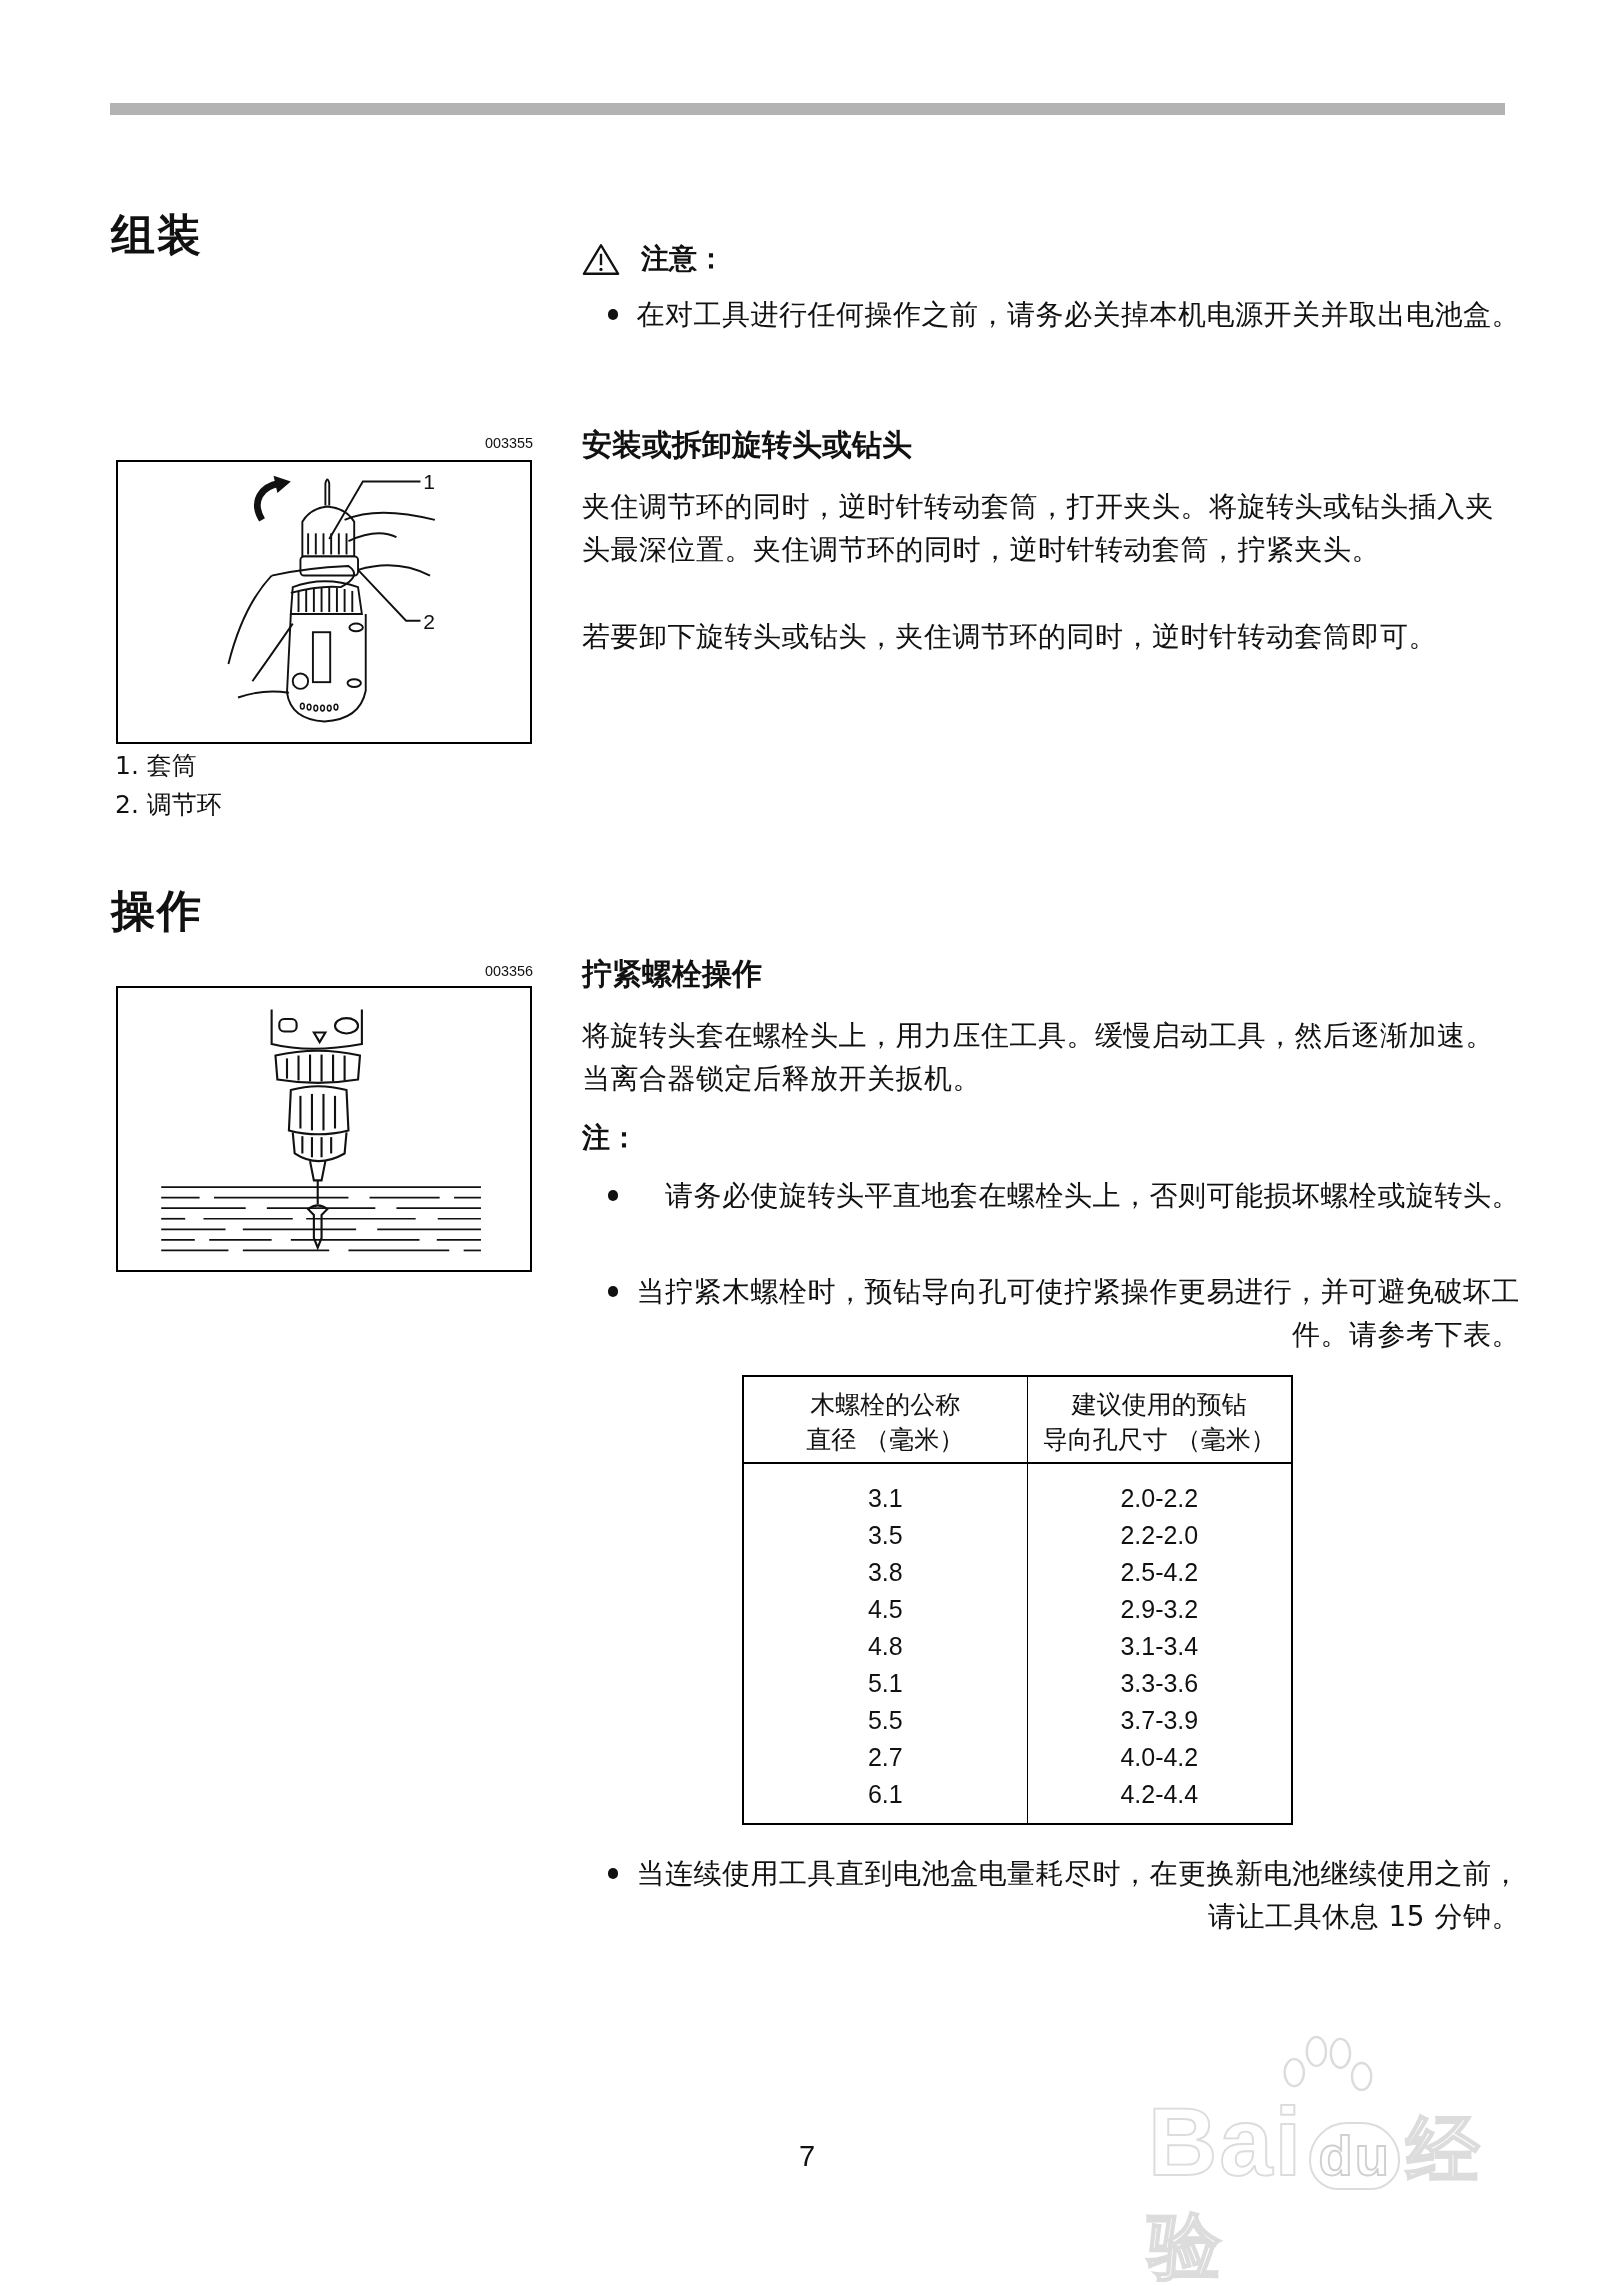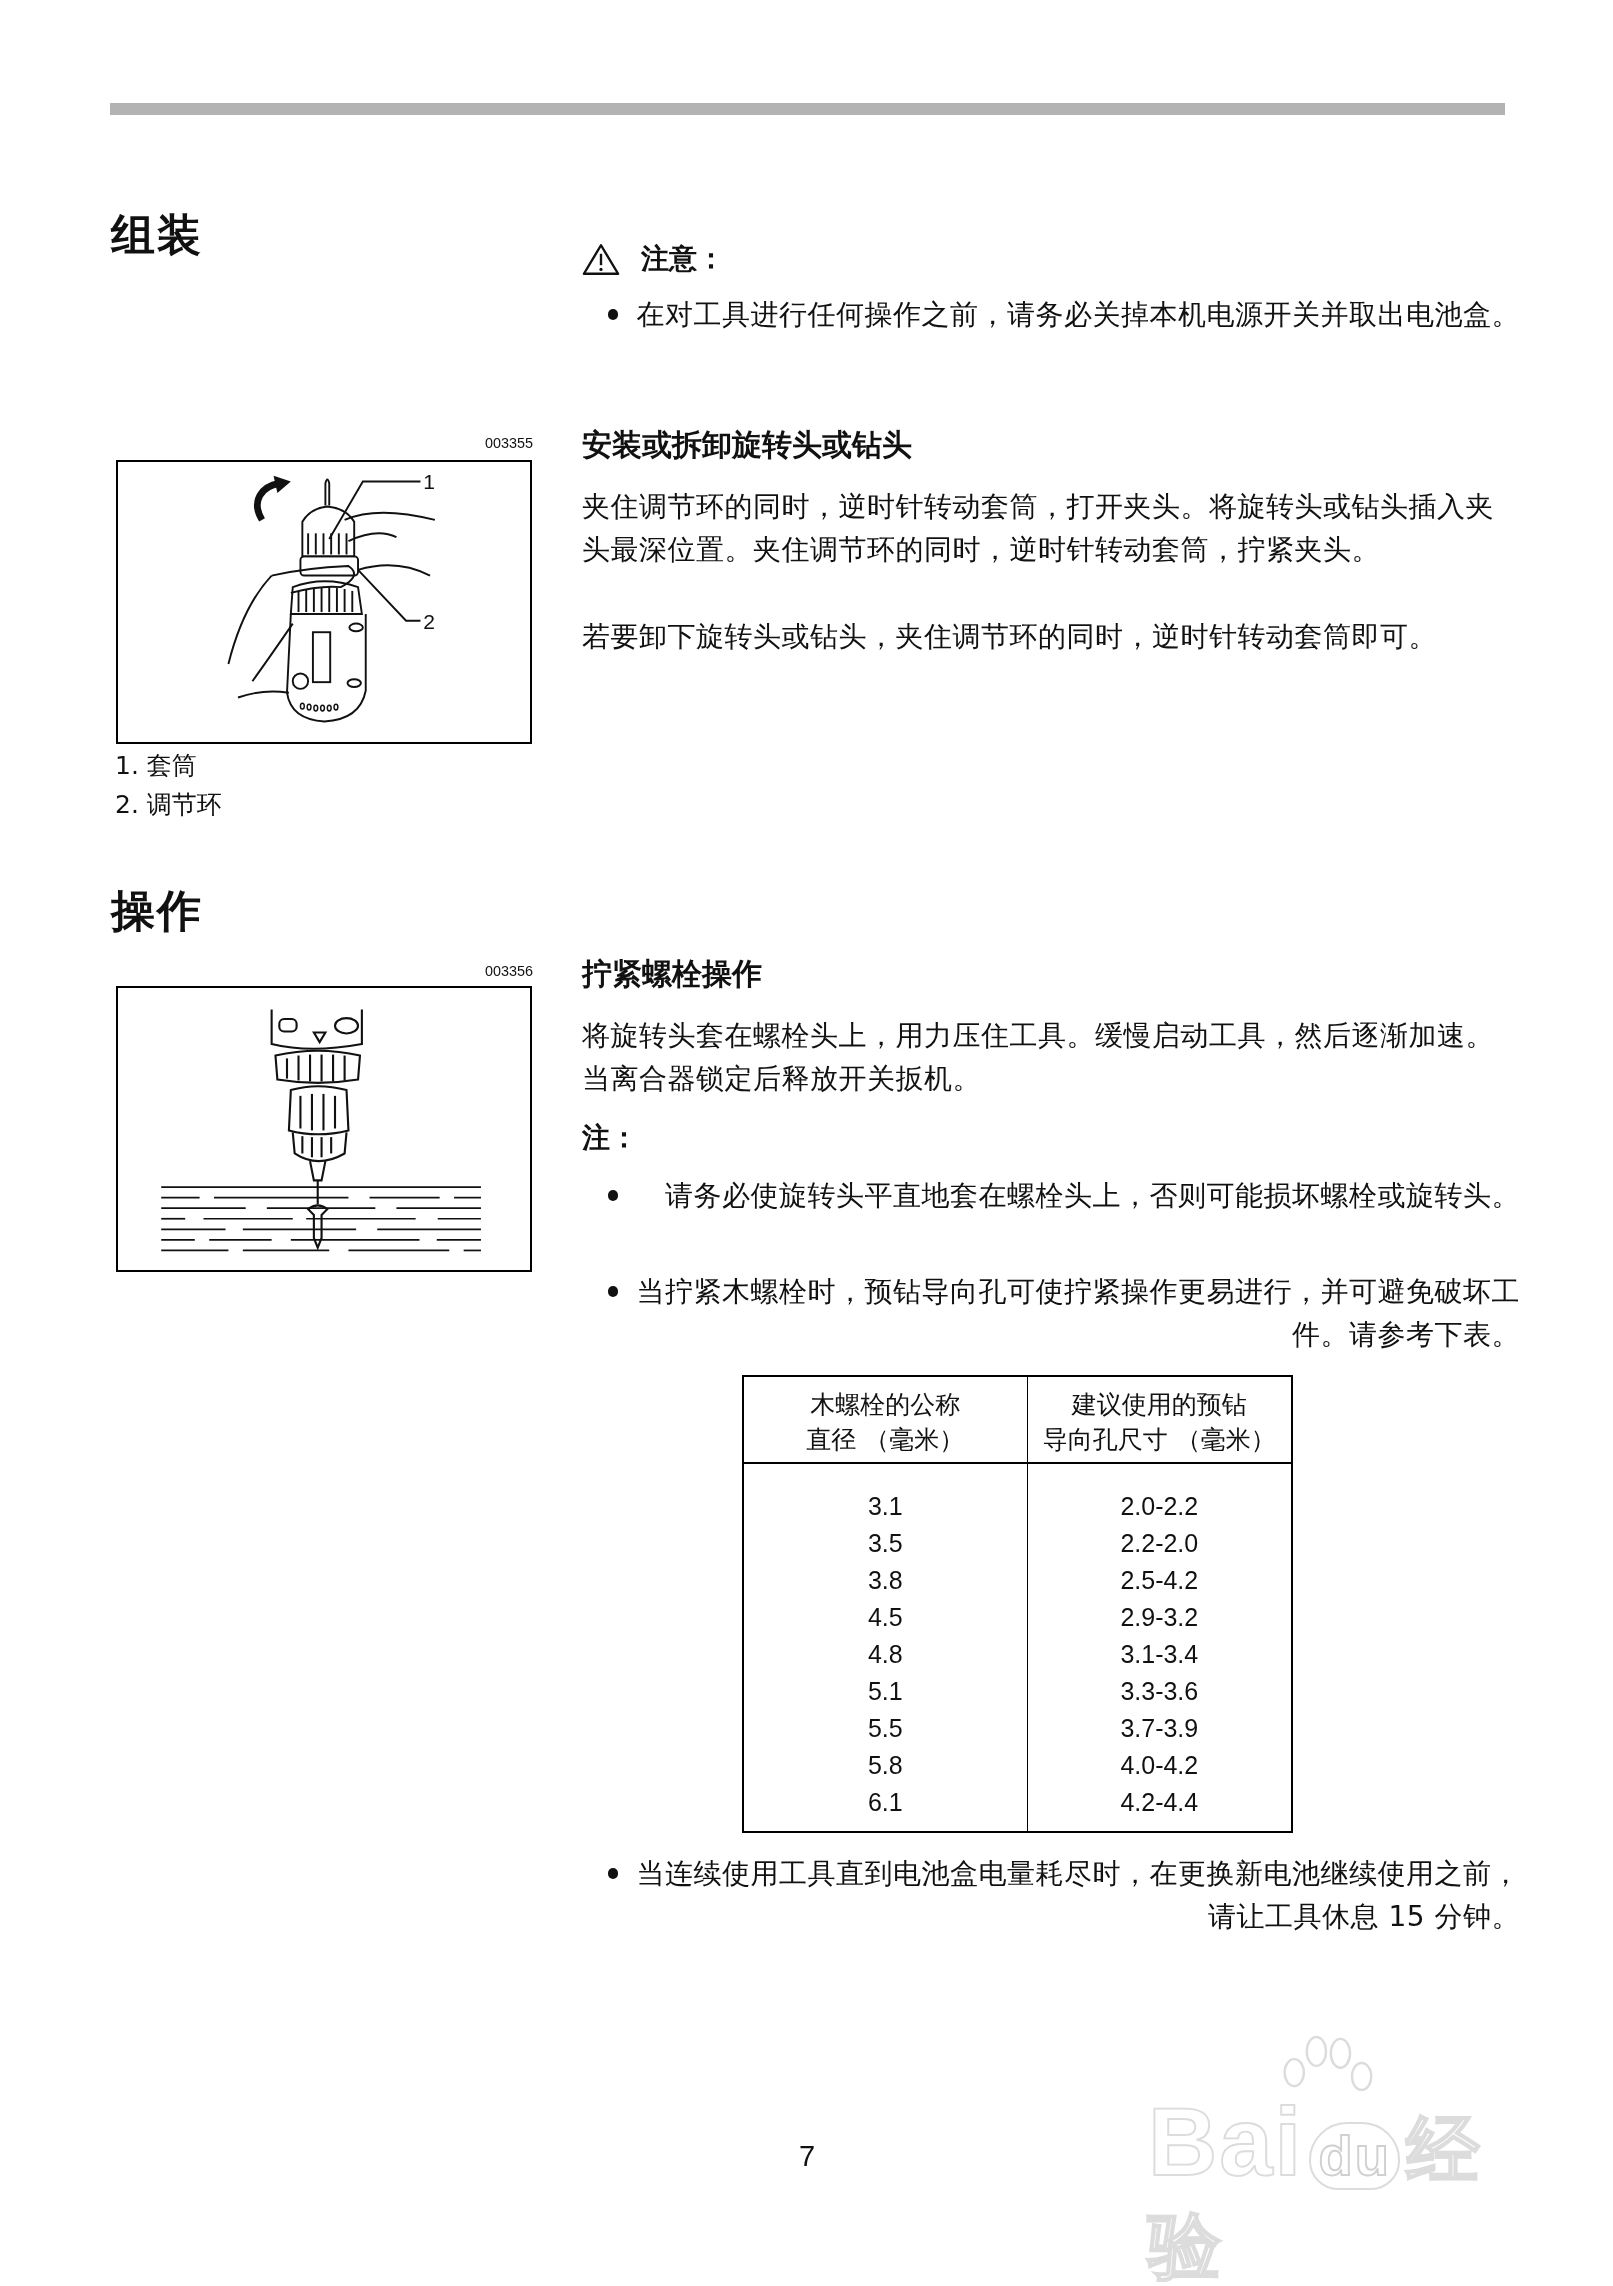--- a/index.html
+++ b/index.html
@@ -28,21 +28,21 @@
     .caution-label { font-size: 28px; font-weight: bold; }
     .note-label { font-size: 28px; font-weight: bold; }
     table.ref {
       border-collapse: collapse; border: 2.9px solid #000;
       font-size: 25px; text-align: center;
     }
     table.ref th { font-weight: normal; line-height: 35px; padding: 9.6px 5.8px 5.8px; border-bottom: 2.9px solid #000; border-right: 1.9px solid #000; }
     table.ref th:last-child { border-right: none; }
     table.ref td { line-height: 37px; border-right: 1.9px solid #000; padding: 0; font-family: "Liberation Sans", sans-serif; }
     table.ref td:last-child { border-right: none; }
-    table.ref tbody tr:first-child td { padding-top: 24px; }
+    table.ref tbody tr:first-child td { padding-top: 16px; }
     table.ref tbody tr:last-child td { padding-bottom: 9.6px; }
     .page-num { font-size: 29px; font-family: "Liberation Sans", sans-serif; }
     .wm-main {
       font-size: 96px; font-weight: bold; color: #ffffff;
       -webkit-text-stroke: 1.9px #dcdcdc; letter-spacing: 1.9px; line-height: 1;
       font-family: "Liberation Sans", sans-serif;
     }
     .wm-sub {
       font-size: 46px; font-weight: bold; color: #ffffff;
       -webkit-text-stroke: 1.4px #d8d8d8; line-height: 1;
@@ -247,21 +247,21 @@
       </tr>
     <tr>
         <td>5.1</td>
         <td>3.3-3.6</td>
       </tr>
     <tr>
         <td>5.5</td>
         <td>3.7-3.9</td>
       </tr>
     <tr>
-        <td>5.8</td>
+        <td>2.7</td>
         <td>4.0-4.2</td>
       </tr>
     <tr>
         <td>6.1</td>
         <td>4.2-4.4</td>
       </tr>
   </tbody>
 </table>
 
 <div class="abs body-text bullet-row" style="left:598px; top:1852px; width:922px;">

